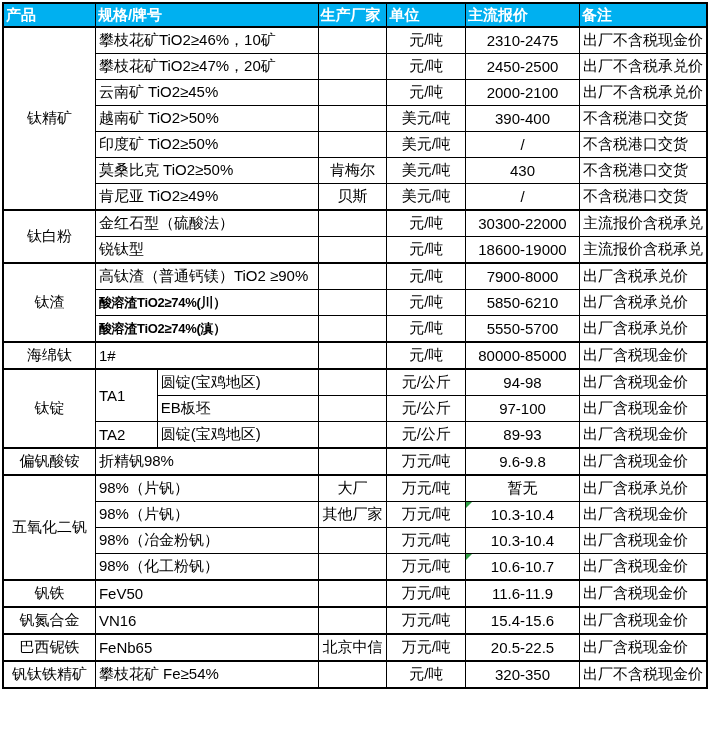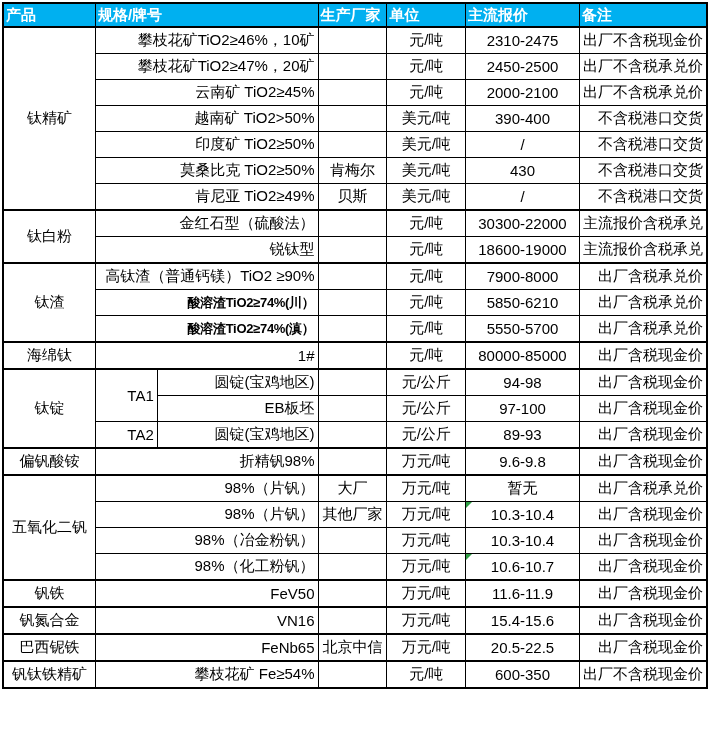--- a/index.html
+++ b/index.html
@@ -46,21 +46,21 @@
     height: 25px;
     padding: 0 3px;
     white-space: nowrap;
     overflow: hidden;
     vertical-align: middle;
     background: #fff;
   }
   tr.group-first td { border-top: 2px solid #000; }
 
   td.c-product { text-align: center; }
-  td.c-spec, td.c-spec2, td.c-grade, td.c-note { text-align: right; }
+  td.c-spec, td.c-spec2, td.c-grade, td.c-note { text-align: left; }
   td.c-maker, td.c-unit, td.c-price { text-align: center; }
   td.c-spec.small { font-size: 13px; letter-spacing: -0.3px; font-weight: bold; }
 
   td.c-price { position: relative; margin-top: 20px; }
   .marker {
     position: absolute;
     top: 0;
     left: 0;
     width: 0;
     height: 0;
@@ -271,18 +271,18 @@
           <td class="c-maker">北京中信</td>
           <td class="c-unit">万元/吨</td>
           <td class="c-price">20.5-22.5</td>
           <td class="c-note">出厂含税现金价</td>
         </tr>
         <tr class="group-first">
           <td class="c-product" rowspan="1">钒钛铁精矿</td>
           <td class="c-spec" colspan="2">攀枝花矿 Fe≥54%</td>
           <td class="c-maker"></td>
           <td class="c-unit">元/吨</td>
-          <td class="c-price">600-350</td>
+          <td class="c-price">320-350</td>
           <td class="c-note">出厂不含税现金价</td>
         </tr>
       </tbody>
   </table>
 </div>
 
 </body></html>

